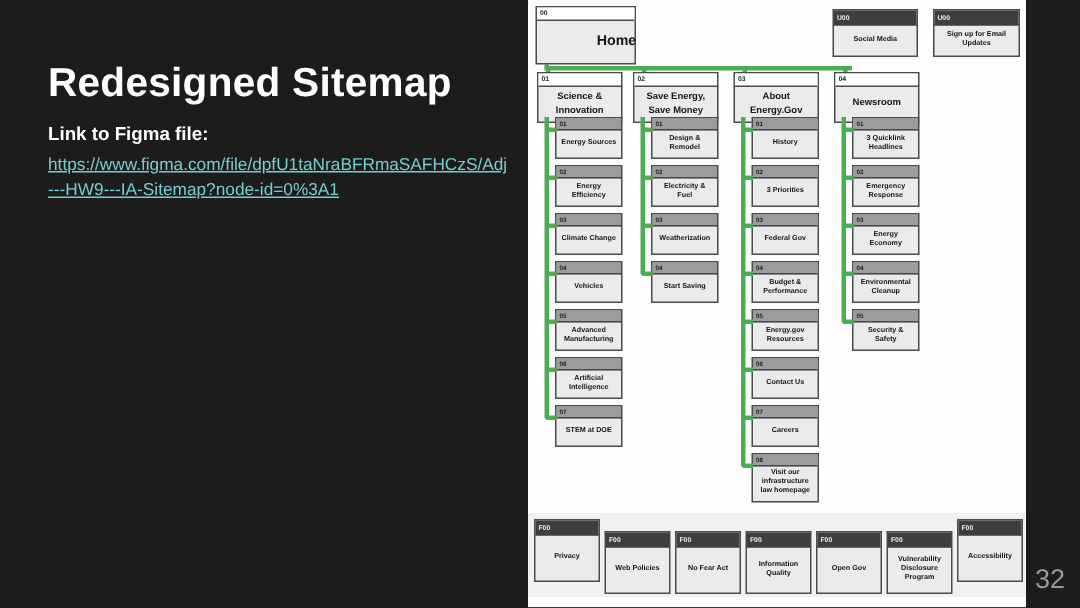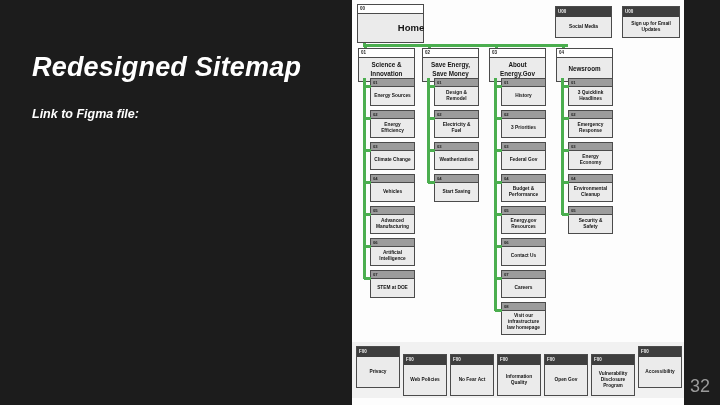--- a/index.html
+++ b/index.html
@@ -1,20 +1,20 @@
 <!DOCTYPE html>
 <html><head>
 <meta charset="utf-8">
 <style>
   html,body{margin:0;padding:0;background:#1c1c1c;}
   .slide{position:relative;width:720px;height:405px;background:#1c1c1c;overflow:hidden;
          font-family:"Liberation Sans",sans-serif;}
-  .slide-text{position:absolute;left:32px;top:52px;width:310px;color:#fff;font-style:italic;}
+  .slide-text{position:absolute;left:32px;top:40px;width:310px;color:#fff;}
   .slide-title{margin:0;font-size:27px;font-weight:700;letter-spacing:.2px;color:#fff;}
-  .link-label{margin:24px 0 6px 0;font-size:12.5px;font-weight:700;color:#fff;}
+  .link-label{margin:11px 0 6px 0;font-size:12.5px;font-weight:700;color:#fff;}
   .figma-link{display:block;font-size:11.5px;line-height:1.45;color:#76ced2;
               text-decoration:underline;word-break:break-all;cursor:pointer;}
   .page-number{position:absolute;left:690px;top:376px;font-size:18px;color:#9a9a9a;}
 
   .panel{position:absolute;left:352px;top:0;width:332px;height:405px;background:#fdfdfd;}
   .footer-band{position:absolute;left:0;top:342px;width:332px;height:56px;background:#f1f1f1;}
 
   .box{position:absolute;box-sizing:border-box;border:1px solid #4b4b4b;background:#ebebeb;}
   .box .hdr{display:block;height:8px;line-height:8px;font-size:4.5px;padding:0 2px;
             color:#1d1d1d;background:#fff;border-bottom:1px solid #4b4b4b;
@@ -44,20 +44,21 @@
                      background:#4bae4f;}
   .conn{position:absolute;background:#4bae4f;}
 </style>
 </head>
 <body>
 
 <div class="slide">
   <div class="slide-text">
     <h1 class="slide-title">Redesigned Sitemap</h1>
     <p class="link-label">Link to Figma file:</p>
+    <a class="figma-link" href="#"><span>https://www.figma.com/file/dpfU1taNraBFRmaSAFHCzS/Adj</span><br><span>---HW9---IA-Sitemap?node-id=0%3A1</span></a>
   </div>
 
   <div class="panel">
     <div class="footer-band"></div>
     <div id="sitemap">
         <div class="conn" style="left: 11px; top: 40px; width: 2.5px; height: 5px;"></div>
         <div class="conn" style="left: 11px; top: 44px; width: 205px; height: 2.5px;"></div>
         <div class="conn" style="left: 12px; top: 44px; width: 2.5px; height: 4px;"></div>
         <div class="conn" style="left: 76px; top: 44px; width: 2.5px; height: 4px;"></div>
         <div class="conn" style="left: 143px; top: 44px; width: 2.5px; height: 4px;"></div>

